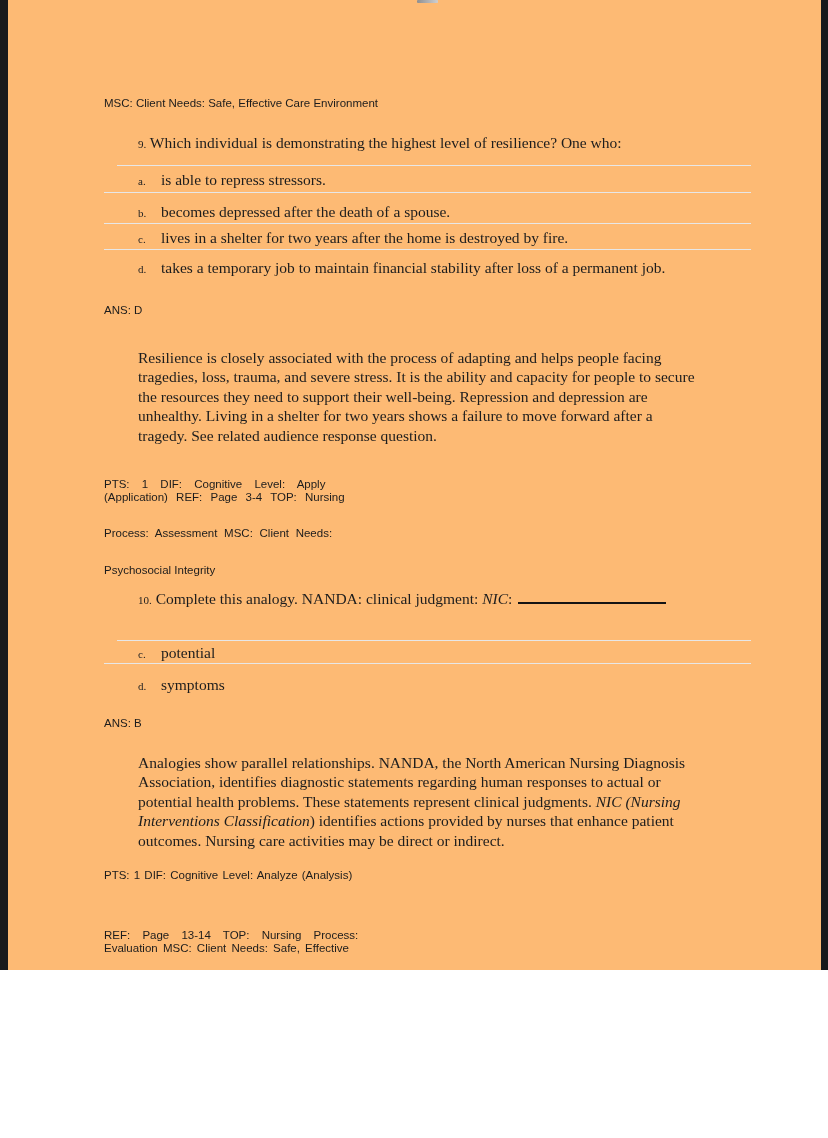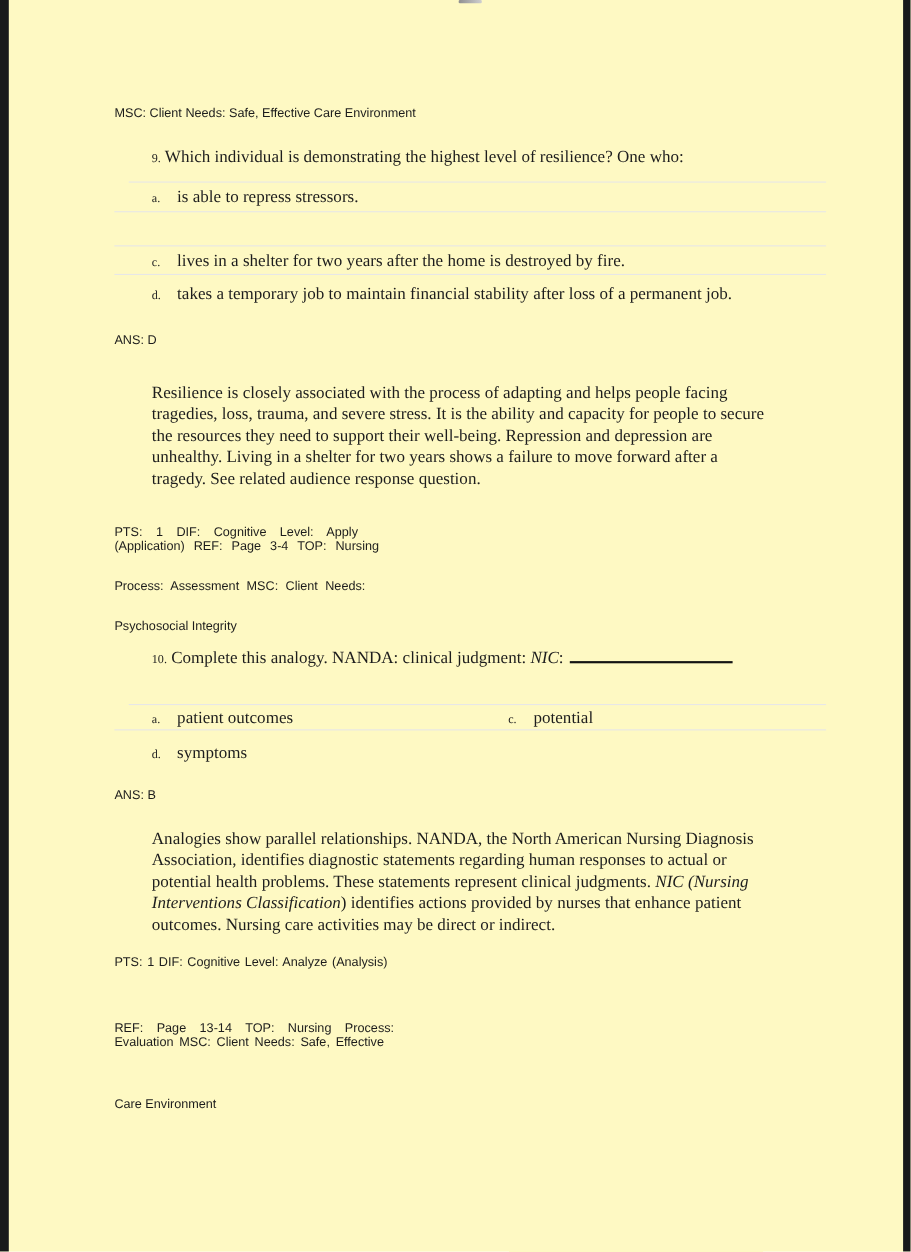--- a/index.html
+++ b/index.html
@@ -2,22 +2,22 @@
 <html><head>
 <meta charset="utf-8">
 <style>
   * { margin: 0; padding: 0; box-sizing: border-box; }
   html, body { background: #ffffff; }
   body { font-family: "Liberation Sans", sans-serif; }
 
   .screen {
     position: relative;
     width: 828px;
-    height: 1138px;
-    background: #fef9c3;
+    height: 970px;
+    background: #fdba74;
     overflow: hidden;
   }
 
   .side-bar {
     position: absolute; top: 0; height: 1138px;
     background: #18191b;
   }
   .side-bar.left  { left: 0; width: 8px; }
   .side-bar.right { right: 0; width: 7px; }
 
@@ -104,20 +104,23 @@
   <div class="abs serif qtitle" style="top:133px"><span class="qnum">9.</span><span> Which individual is demonstrating the highest level of resilience? One who:</span></div>
 
   <div class="rule indent" style="top:165px"></div>
 
   <div class="abs serif opt-row" style="top:170px">
     <span class="opt-letter">a.</span><span class="opt-text">is able to repress stressors.</span>
   </div>
 
   <div class="rule full" style="top:192px"></div>
 
+  <div class="abs serif opt-row" style="top:202px">
+    <span class="opt-letter">b.</span><span class="opt-text">becomes depressed after the death of a spouse.</span>
+  </div>
 
   <div class="rule full" style="top:223px"></div>
 
   <div class="abs serif opt-row" style="top:228px">
     <span class="opt-letter">c.</span><span class="opt-text">lives in a shelter for two years after the home is destroyed by fire.</span>
   </div>
 
   <div class="rule full" style="top:249px"></div>
 
   <div class="abs serif opt-row" style="top:258px">
@@ -135,23 +138,20 @@
   <div class="abs sans ws9" style="top:453px">PTS: 1 DIF: Cognitive Level: Apply</div>
   <div class="abs sans ws5" style="top:490px">(Application) REF: Page 3-4 TOP: Nursing</div>
   <div class="abs sans ws3" style="top:526px">Process: Assessment MSC: Client Needs:</div>
   <div class="abs sans" style="top:563px">Psychosocial Integrity</div>
 
   <div class="abs serif qtitle" style="top:589px"><span class="qnum">10.</span><span><span> Complete this analogy. NANDA: clinical judgment: </span><span class="italic">NIC</span><span>: </span><span class="blank-line"></span></span></div>
 
   <div class="rule indent" style="top:640px"></div>
 
   <div class="abs serif q10-row" style="top:643px">
-    <div class="q10-col1">
-      <span class="opt-letter">a.</span><span class="opt-text">patient outcomes</span>
-    </div>
     <div class="q10-col2">
       <span class="opt-letter">c.</span><span class="opt-text">potential</span>
     </div>
   </div>
 
   <div class="rule full" style="top:663px"></div>
 
   <div class="abs serif q10-row" style="top:675px">
     <div class="q10-col2">
       <span class="opt-letter">d.</span><span class="opt-text">symptoms</span>

